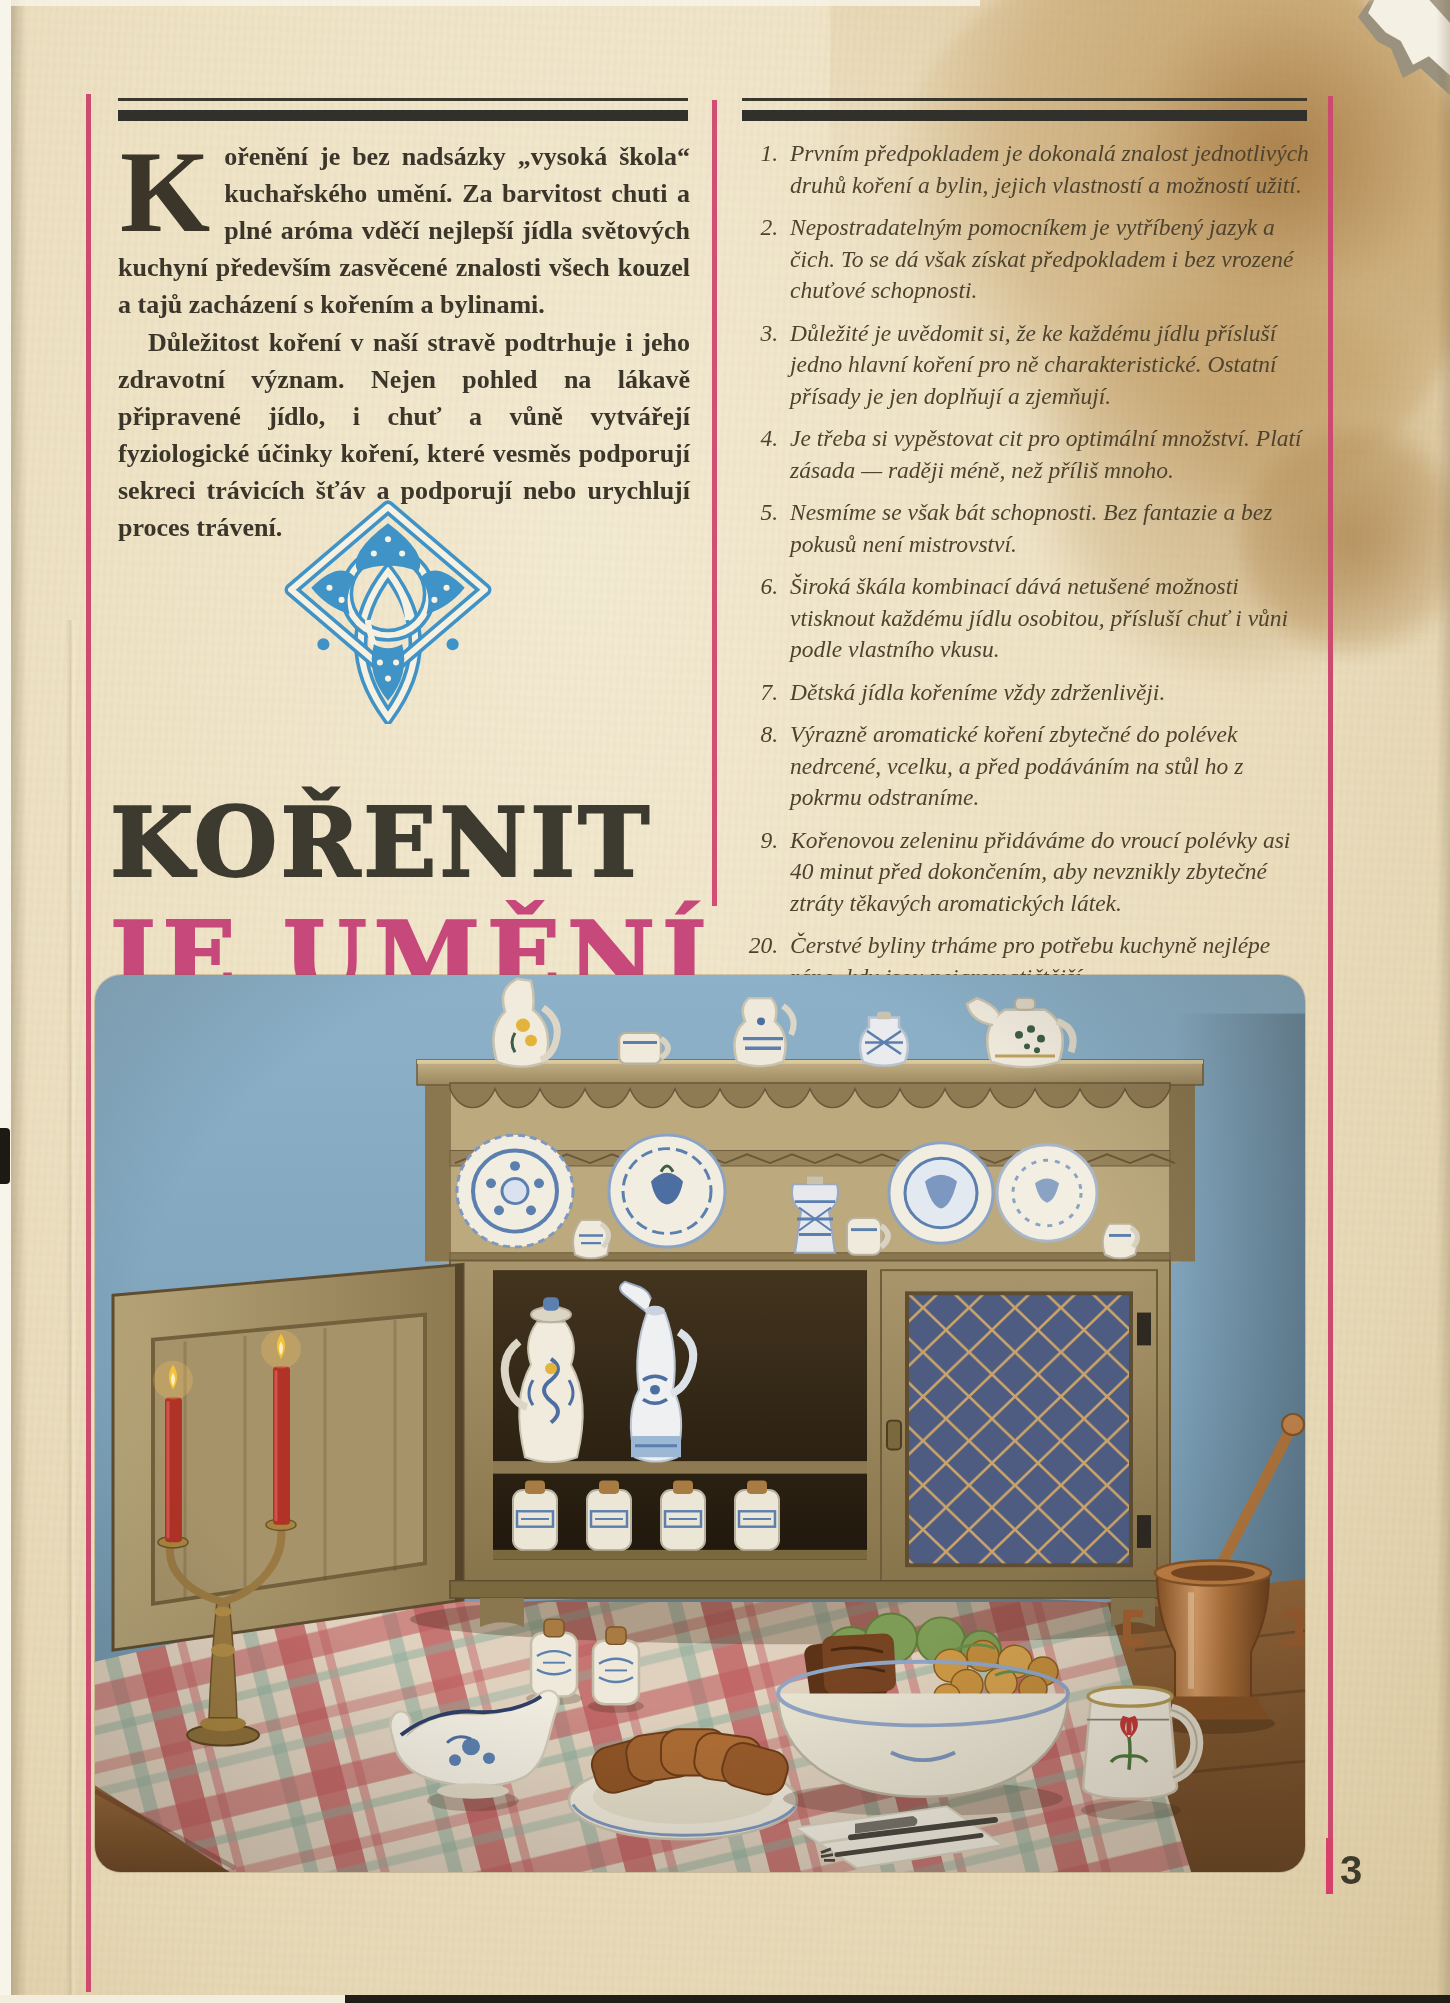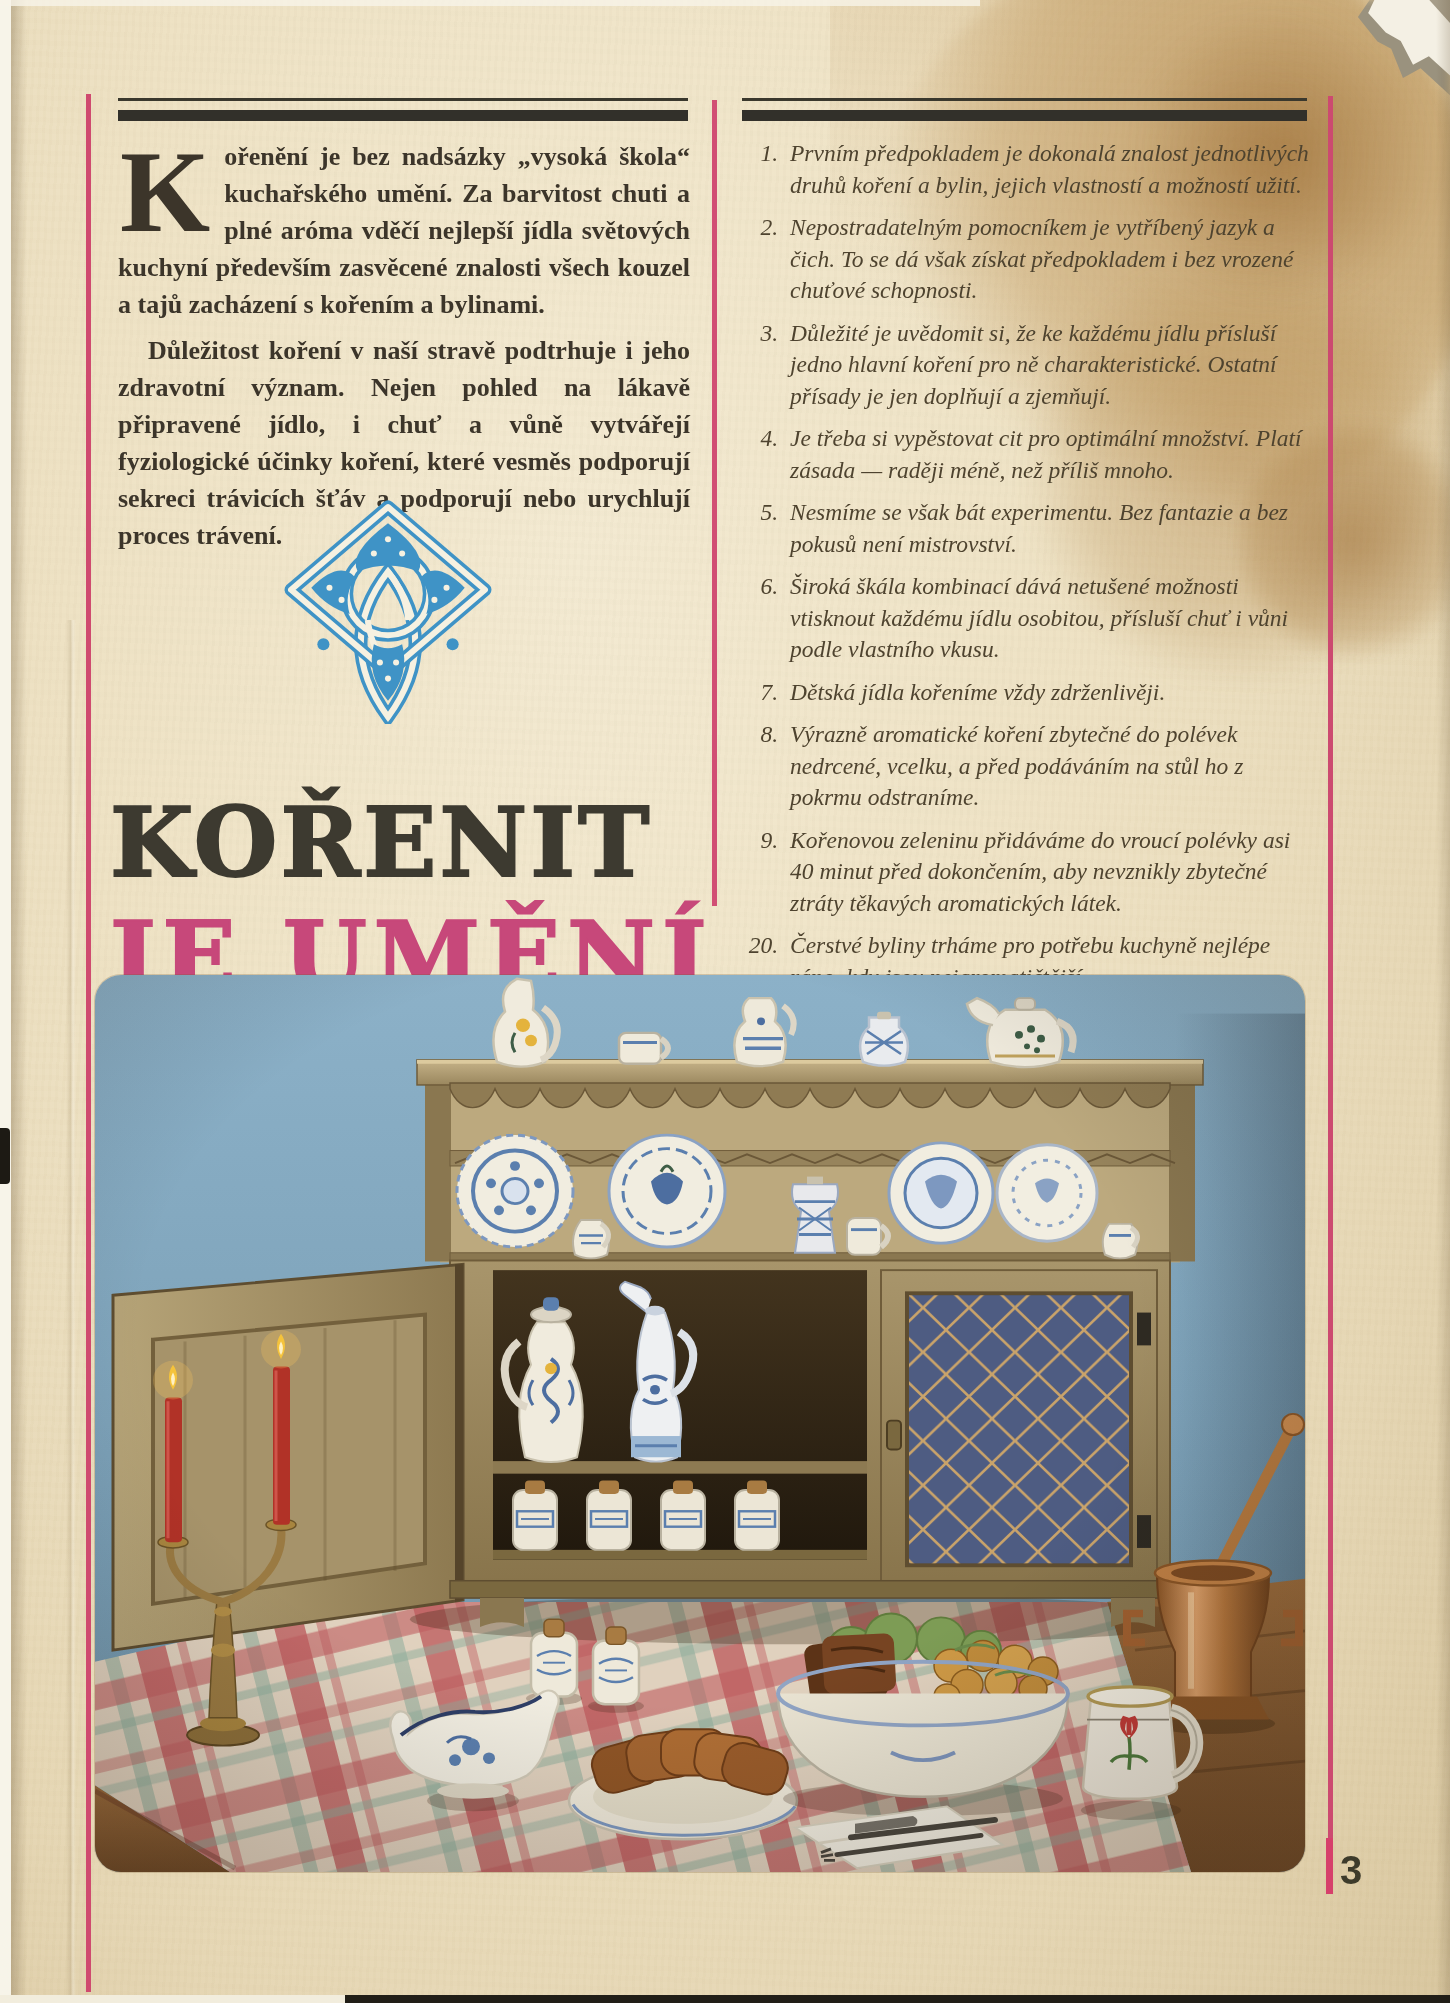--- a/index.html
+++ b/index.html
@@ -57,21 +57,21 @@
   .hrules .thick{position:absolute;left:0;top:12px;height:11px;width:100%;background:#32302a;}
   .hrules-left{left:118px;top:98px;width:570px;height:25px;}
   .hrules-right{left:742px;top:98px;width:565px;height:25px;}
 
   
   .col-left{left:118px;top:138px;width:572px;color:#3c352a;
     font-size:26px;line-height:37px;font-weight:bold;text-align:justify;}
   .dropcap{float:left;font-size:116px;line-height:88px;padding:10px 14px 0 2px;
     font-weight:bold;color:#3c352a;}
   .col-left p{margin:0;}
-  .col-left .p2{text-indent:30px;margin-top:9px;}
+  .col-left .p2{text-indent:30px;margin-top:1px;}
 
   
   .ornament{left:281px;top:500px;width:214px;height:224px;}
 
   
   .title{font-family:"DejaVu Serif",serif;font-weight:bold;letter-spacing:3px;
     -webkit-text-stroke:2px currentColor;white-space:nowrap;}
   .title1{left:110px;top:722px;font-size:96px;color:#3d3a30;}
   .title2{left:110px;top:836px;font-size:96px;color:#c7487a;letter-spacing:7px;}
 
@@ -189,21 +189,21 @@
     <li>
         <span class="num">3.</span>
         <span class="txt">Důležité je uvědomit si, že ke každému jídlu přísluší jedno hlavní koření pro ně charakteristické. Ostatní přísady je jen doplňují a zjemňují.</span>
       </li>
     <li>
         <span class="num">4.</span>
         <span class="txt">Je třeba si vypěstovat cit pro optimální množství. Platí zásada — raději méně, než příliš mnoho.</span>
       </li>
     <li>
         <span class="num">5.</span>
-        <span class="txt">Nesmíme se však bát experimentu. Bez fantazie a bez pokusů není mistrovství.</span>
+        <span class="txt">Nesmíme se však bát schopnosti. Bez fantazie a bez pokusů není mistrovství.</span>
       </li>
     <li>
         <span class="num">6.</span>
         <span class="txt">Široká škála kombinací dává netušené možnosti vtisknout každému jídlu osobitou, přísluší chuť i vůni podle vlastního vkusu.</span>
       </li>
     <li>
         <span class="num">7.</span>
         <span class="txt">Dětská jídla kořeníme vždy zdrženlivěji.</span>
       </li>
     <li>

